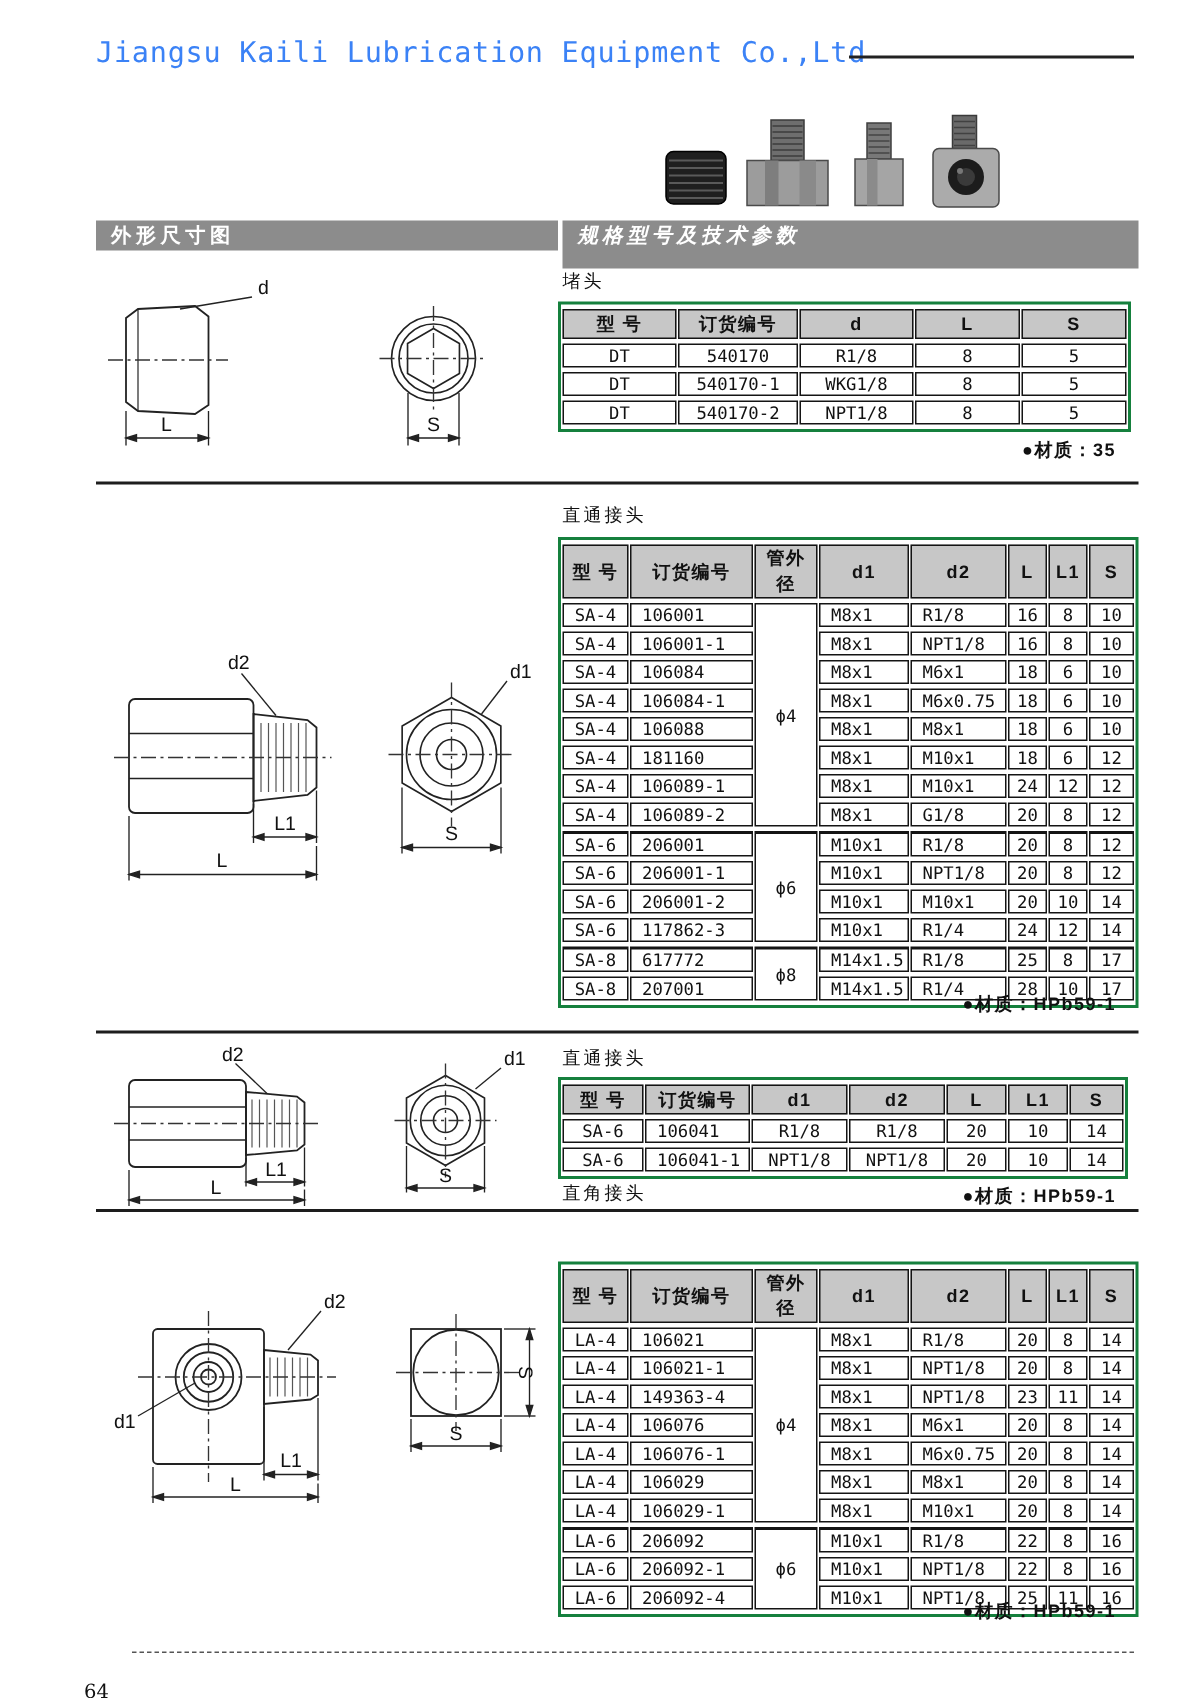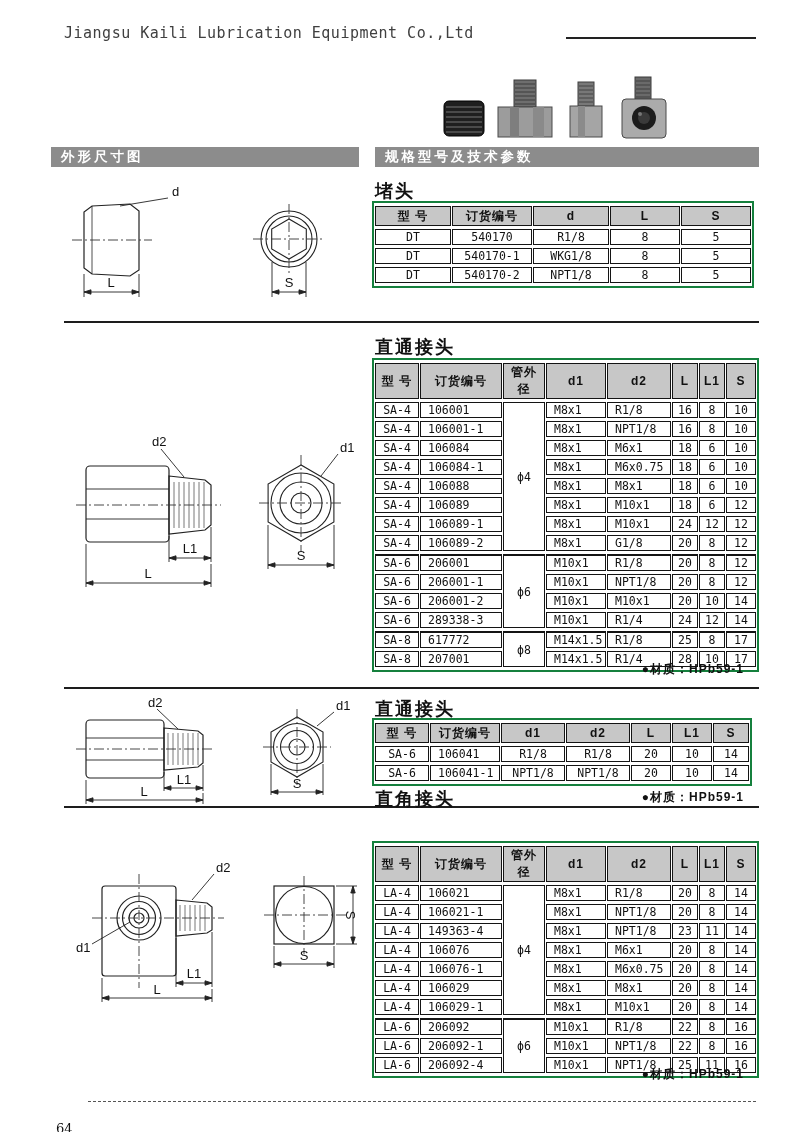--- a/index.html
+++ b/index.html
@@ -1,26 +1,26 @@
 <!DOCTYPE html>
 <html><head>
 <meta charset="utf-8">
 <style>
   html,body{margin:0;padding:0;background:#e8e8e8;}
   #page{position:relative;width:800px;height:1132px;background:#ffffff;overflow:hidden;
         font-family:"Liberation Sans",sans-serif;color:#111;}
   .abs{position:absolute;}
   #company-title{left:64px;top:24px;font-family:"DejaVu Sans Mono",monospace;
-        font-size:15px;letter-spacing:.5px;color:#404040;white-space:nowrap;}
+        font-size:19px;letter-spacing:.5px;color:#3b82f6;white-space:nowrap;}
   #title-rule{left:566px;top:37px;width:190px;height:2px;background:#222;}
   .bar{background:#8c8c8c;color:#fff;font-size:13.5px;font-weight:bold;line-height:20px;
        padding-left:10px;letter-spacing:3px;box-sizing:border-box;}
-  #bar-left{left:51px;top:147px;width:308px;height:20px;}
-  #bar-right{left:375px;top:147px;width:384px;height:20px;}
-  .tbl-title{font-size:18px;font-weight:bold;letter-spacing:2px;}
+  #bar-left{left:64px;top:147px;width:308px;height:20px;}
+  #bar-right{left:375px;top:147px;width:384px;height:32px;font-style:italic;}
+  .tbl-title{font-size:12px;font-weight:normal;letter-spacing:2px;}
   .mat-note{width:372px;font-size:12px;font-weight:bold;text-align:right;letter-spacing:1px;}
   .sep{left:64px;width:695px;height:2px;background:#1d1d1d;}
   .spec-table{border-collapse:separate;border-spacing:1px 3px;border:2px solid #15803d;
        table-layout:fixed;background:#fff;}
   .spec-table th{background:#c7c7c7;border:1px solid #141414;font-size:12px;height:18px;
        padding:0 1px;font-weight:bold;letter-spacing:1px;overflow:hidden;}
   .spec-table td{border:1px solid #141414;font-size:11.5px;height:14px;padding:0 1px;
        font-family:"DejaVu Sans Mono","Liberation Sans",sans-serif;text-align:center;overflow:hidden;}
   .spec-table td.a-l{text-align:left;padding-left:7px;}
   .spec-table tr.group-start td{border-top-width:2px;}
@@ -162,20 +162,21 @@
         </tr>
         <tr>
           <td class="a-c">DT</td>
           <td class="a-c">540170-2</td>
           <td class="a-c">NPT1/8</td>
           <td class="a-c">8</td>
           <td class="a-c">5</td>
         </tr>
       </tbody>
     </table>
+  <div class="abs mat-note" style="left:372px;top:292px">●材质：35</div>
 
   <div class="abs sep" style="top:321px"></div>
 
   <svg class="abs" style="left:64px;top:430px" width="300" height="170" viewBox="0 0 300 170">
     <g stroke="#222" fill="none" stroke-width="1.2">
       <rect x="22" y="36" width="83" height="76" rx="4"></rect>
       <line x1="22" y1="59" x2="105" y2="59" stroke-width="0.9"></line>
       <line x1="22" y1="89" x2="105" y2="89" stroke-width="0.9"></line>
       <path d="M105 46 L141 50 L147 55 L147 95 L141 100 L105 104 Z"></path>
     </g>
@@ -293,21 +294,21 @@
           <td class="a-c">SA-4</td>
           <td class="a-l">106088</td>
           <td class="a-l">M8x1</td>
           <td class="a-l">M8x1</td>
           <td class="a-c">18</td>
           <td class="a-c">6</td>
           <td class="a-c">10</td>
         </tr>
         <tr>
           <td class="a-c">SA-4</td>
-          <td class="a-l">106089</td>
+          <td class="a-l">181160</td>
           <td class="a-l">M8x1</td>
           <td class="a-l">M10x1</td>
           <td class="a-c">18</td>
           <td class="a-c">6</td>
           <td class="a-c">12</td>
         </tr>
         <tr>
           <td class="a-c">SA-4</td>
           <td class="a-l">106089-1</td>
           <td class="a-l">M8x1</td>
@@ -348,21 +349,21 @@
           <td class="a-c">SA-6</td>
           <td class="a-l">206001-2</td>
           <td class="a-l">M10x1</td>
           <td class="a-l">M10x1</td>
           <td class="a-c">20</td>
           <td class="a-c">10</td>
           <td class="a-c">14</td>
         </tr>
         <tr>
           <td class="a-c">SA-6</td>
-          <td class="a-l">289338-3</td>
+          <td class="a-l">117862-3</td>
           <td class="a-l">M10x1</td>
           <td class="a-l">R1/4</td>
           <td class="a-c">24</td>
           <td class="a-c">12</td>
           <td class="a-c">14</td>
         </tr>
         <tr class="group-start">
           <td class="a-c">SA-8</td>
           <td class="a-l">617772</td>
           <td class="a-c" rowspan="2">ϕ8</td>

